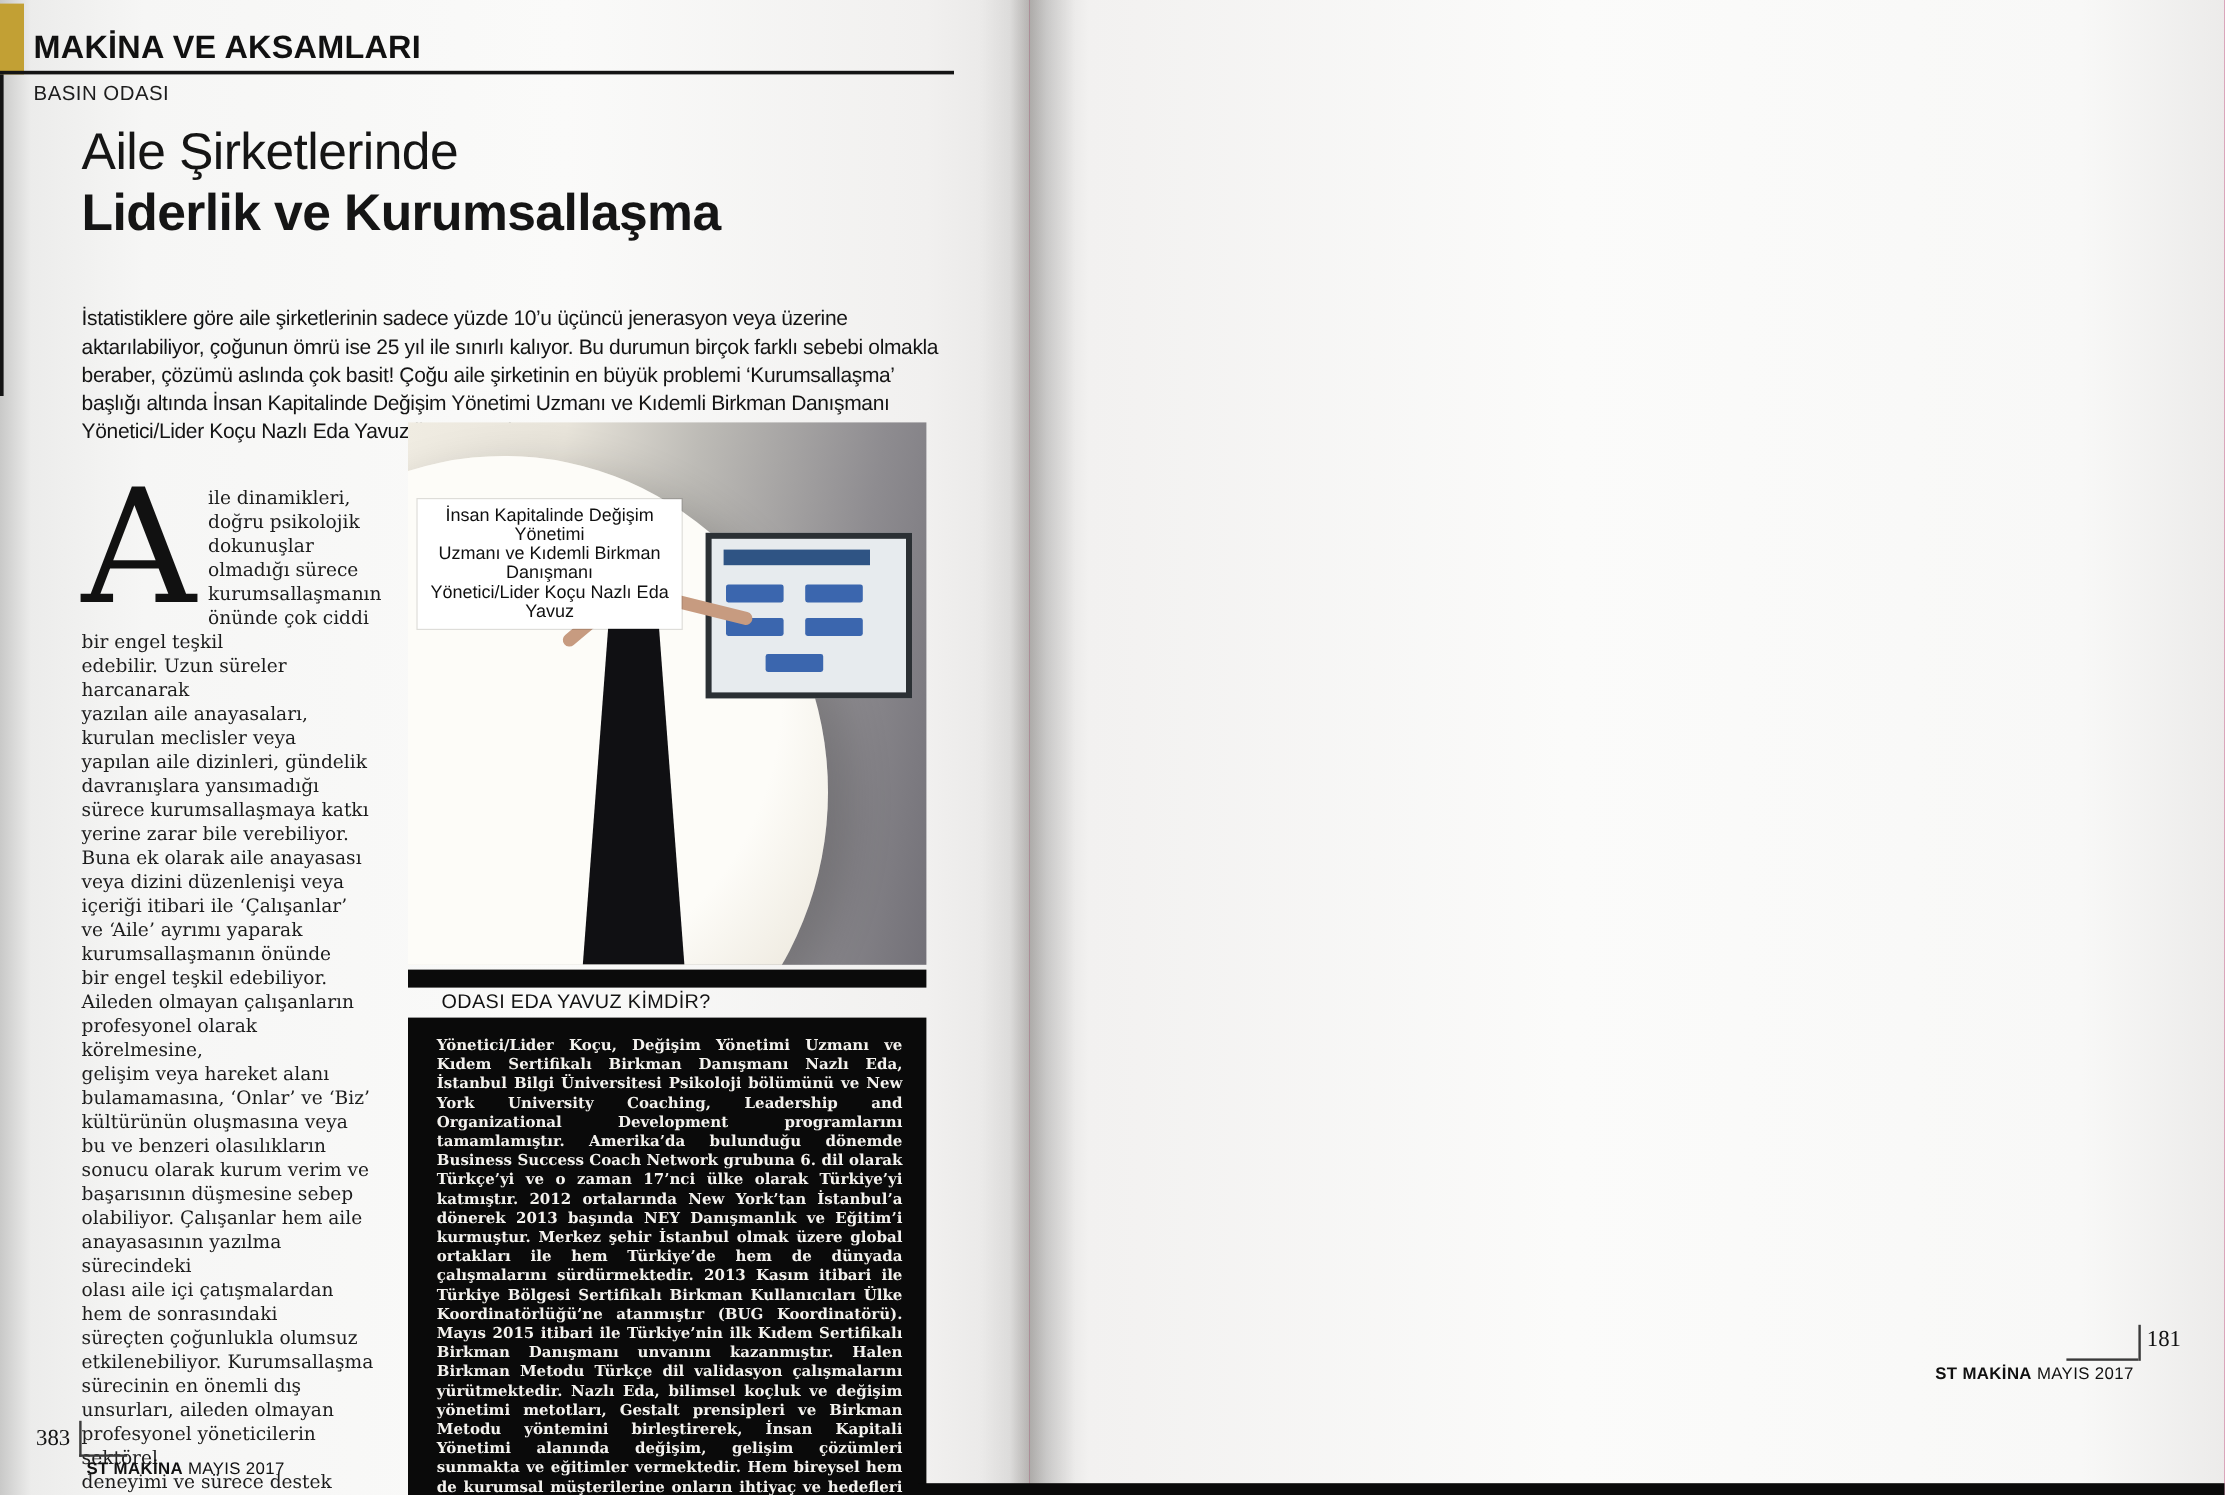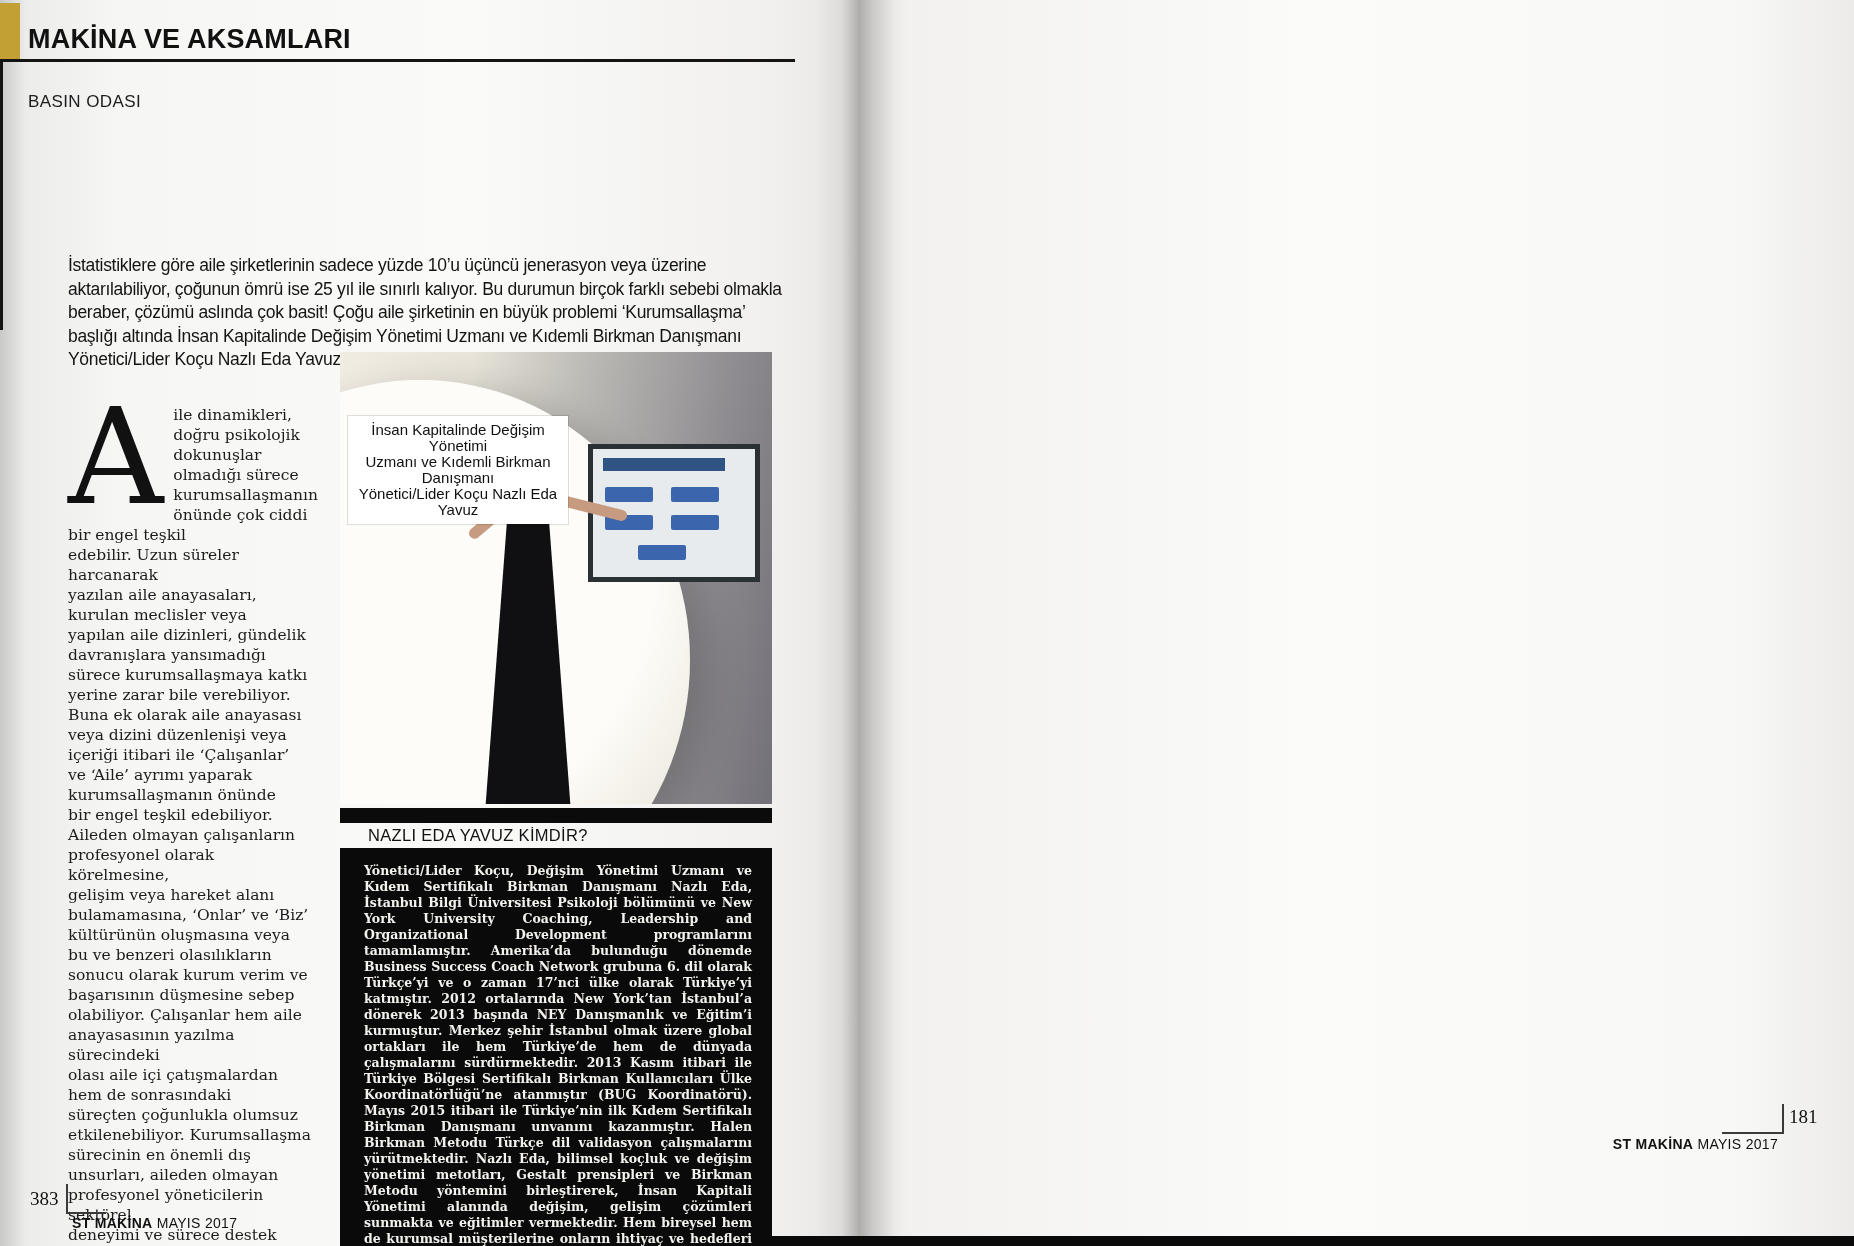--- a/index.html
+++ b/index.html
@@ -21,21 +21,21 @@
     position:absolute; left:816px; top:0; width:80px; height:1246px; pointer-events:none;
     background:linear-gradient(90deg,rgba(0,0,0,0) 0%,rgba(0,0,0,0.05) 32%,rgba(70,65,60,0.30) 52%,rgba(0,0,0,0.10) 70%,rgba(0,0,0,0) 100%);
   }
   .bottom-bar{ position:absolute; left:765px; top:1236px; width:1089px; height:10px; background:#0a0a0a; }
 
   
   .accent-square{ position:absolute; left:0; top:3px; width:20px; height:59px; background:var(--accent-gold,#c29f35); }
   .left-rule{ position:absolute; left:0; top:62px; width:3px; height:268px; background:#141414; }
   .kicker{ position:absolute; left:28px; top:24px; font-size:27px; font-weight:700; letter-spacing:.2px; color:#111; }
   .kicker-rule{ position:absolute; left:0; top:59px; width:795px; height:3px; background:#141414; }
-  .kicker-sub{ position:absolute; left:28px; top:68px; font-size:17px; letter-spacing:.4px; color:#1d1d1d;margin-top:24px; }
+  .kicker-sub{ position:absolute; left:28px; top:68px; font-size:17px; letter-spacing:.4px; color:#1d1d1d; }
 
   
   .article-title{ position:absolute; left:68px; top:102px; line-height:51px; color:#151515; }
   .article-title .t1{ font-size:43px; font-weight:400; letter-spacing:-.5px; }
   .article-title .t2{ font-size:43px; font-weight:700; letter-spacing:-.5px; }
   .intro{
     position:absolute; left:68px; top:222px; width:724px;
     font-size:17.5px; line-height:23.5px; letter-spacing:-.3px; color:#141414;margin-top:32px;
   }
 
@@ -112,20 +112,24 @@
 <div id="spread">
 
   <div class="left-page">
 
     <div class="accent-square"></div>
     <div class="kicker">MAKİNA VE AKSAMLARI</div>
     <div class="kicker-rule"></div>
     <div class="left-rule"></div>
     <div class="kicker-sub">BASIN ODASI</div>
 
+    <div class="article-title">
+      <div class="t1">Aile Şirketlerinde</div>
+      <div class="t2">Liderlik ve Kurumsallaşma</div>
+    </div>
 
     <div class="intro">İstatistiklere göre aile şirketlerinin sadece yüzde 10’u üçüncü jenerasyon veya üzerine aktarılabiliyor, çoğunun ömrü ise 25 yıl ile sınırlı kalıyor. Bu durumun birçok farklı sebebi olmakla beraber, çözümü aslında çok basit! Çoğu aile şirketinin en büyük problemi ‘Kurumsallaşma’ başlığı altında İnsan Kapitalinde Değişim Yönetimi Uzmanı ve Kıdemli Birkman Danışmanı Yönetici/Lider Koçu Nazlı Eda Yavuz ile görüştük.</div>
 
     <p class="body-col"><span class="dropcap">A</span><span class="pre">ile dinamikleri,
 doğru psikolojik
 dokunuşlar
 olmadığı sürece
 kurumsallaşmanın
 önünde çok ciddi bir engel teşkil
 edebilir. Uzun süreler harcanarak
@@ -176,21 +180,21 @@
       <div class="speaker-head"></div>
       <div class="speaker-arm arm-r"></div>
       <div class="speaker-arm arm-l"></div>
       <div class="speaker-body"></div>
       <div class="caption-box pre">İnsan Kapitalinde Değişim Yönetimi
 Uzmanı ve Kıdemli Birkman Danışmanı
 Yönetici/Lider Koçu Nazlı Eda Yavuz</div>
     </div>
 
     <div class="black-bar"></div>
-    <div class="bio-heading">NAZLI EDA YAVUZ KİMDİR?</div>
+    <div class="bio-heading">ODASI EDA YAVUZ KİMDİR?</div>
     <div class="bio-box">Yönetici/Lider Koçu, Değişim Yönetimi Uzmanı ve Kıdem Sertifikalı Birkman Danışmanı Nazlı Eda, İstanbul Bilgi Üniversitesi Psikoloji bölümünü ve New York University Coaching, Leadership and Organizational Development programlarını tamamlamıştır. Amerika’da bulunduğu dönemde Business Success Coach Network grubuna 6. dil olarak Türkçe’yi ve o zaman 17’nci ülke olarak Türkiye’yi katmıştır. 2012 ortalarında New York’tan İstanbul’a dönerek 2013 başında NEY Danışmanlık ve Eğitim’i kurmuştur. Merkez şehir İstanbul olmak üzere global ortakları ile hem Türkiye’de hem de dünyada çalışmalarını sürdürmektedir. 2013 Kasım itibari ile Türkiye Bölgesi Sertifikalı Birkman Kullanıcıları Ülke Koordinatörlüğü’ne atanmıştır (BUG Koordinatörü). Mayıs 2015 itibari ile Türkiye’nin ilk Kıdem Sertifikalı Birkman Danışmanı unvanını kazanmıştır. Halen Birkman Metodu Türkçe dil validasyon çalışmalarını yürütmektedir. Nazlı Eda, bilimsel koçluk ve değişim yönetimi metotları, Gestalt prensipleri ve Birkman Metodu yöntemini birleştirerek, İnsan Kapitali Yönetimi alanında değişim, gelişim çözümleri sunmakta ve eğitimler vermektedir. Hem bireysel hem de kurumsal müşterilerine onların ihtiyaç ve hedefleri doğrultusunda özel programlar hazırlamaktadır.</div>
 
     <div class="pagenum pn-left">383</div>
     <div class="fl-vline"></div>
     <div class="fl-hline"></div>
     <div class="brand brand-left"><b>ST MAKİNA</b><span> MAYIS 2017</span></div>
   </div>
 
   <div class="right-page">
 

